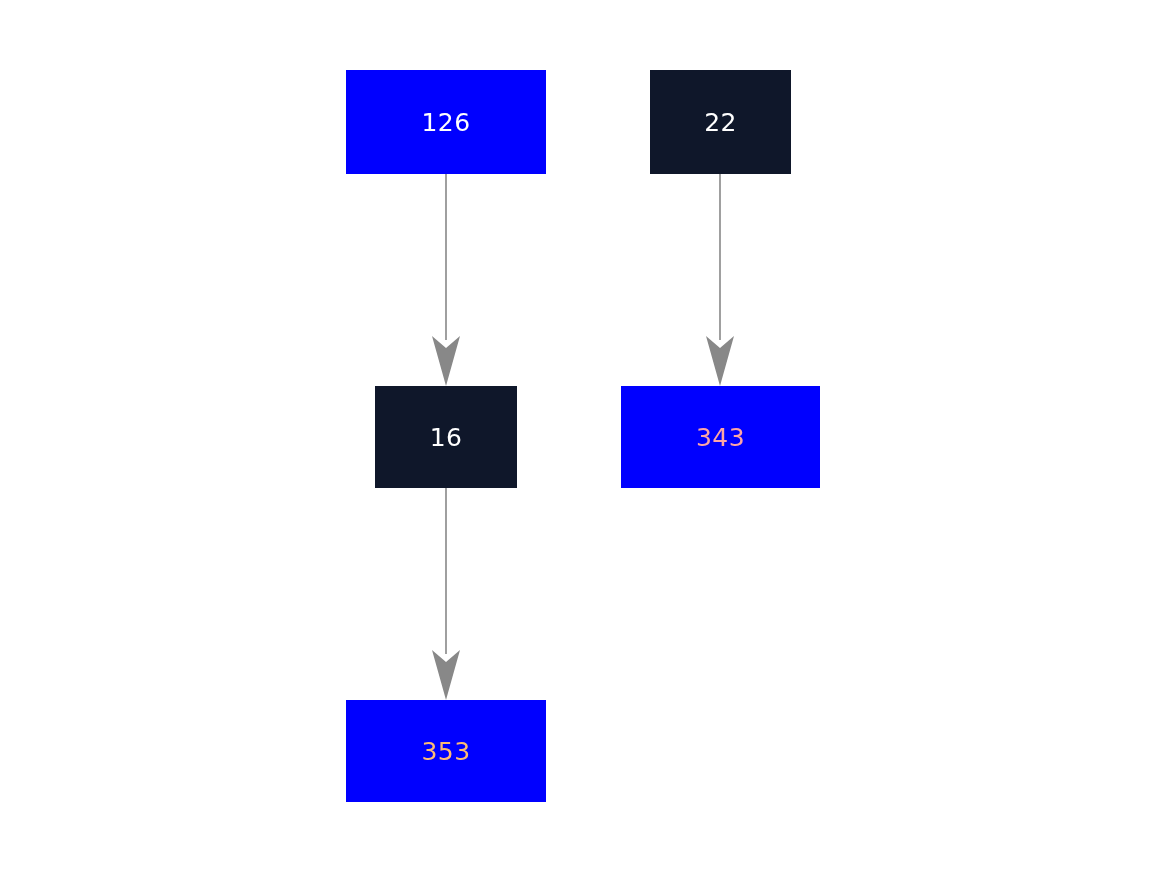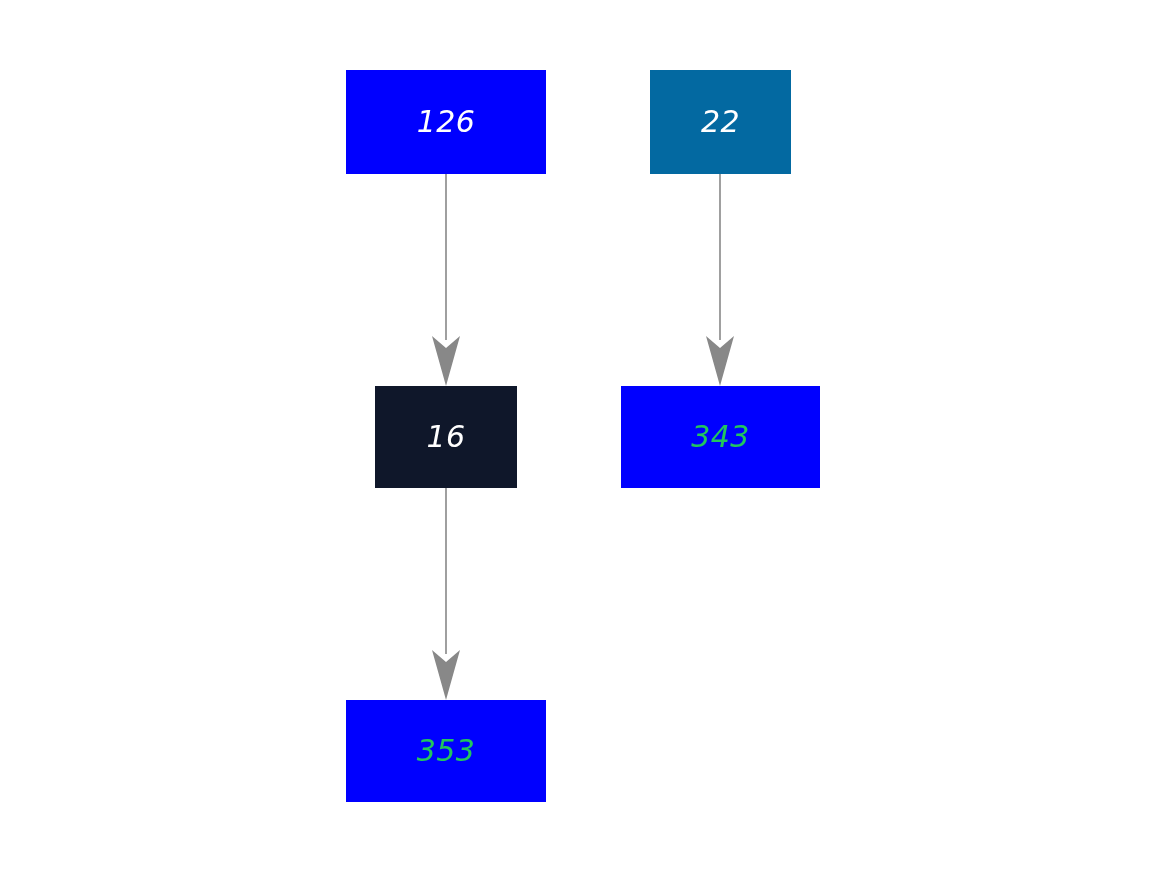--- a/index.html
+++ b/index.html
@@ -28,27 +28,26 @@
   }
   .graph-node {
     position: absolute;
     display: flex;
     align-items: center;
     justify-content: center;
     box-sizing: border-box;
   }
   .node-label {
     font-family: "DejaVu Sans", sans-serif;
-    font-size: 30px;
+    font-size: 25px;
     line-height: 1;
     color: #ffffff;
     letter-spacing: 0.4px;
     white-space: nowrap;
     user-select: none;
-    font-style: italic;
   }
 </style>
 </head>
 <body>
 
 <div id="canvas" style="background: rgb(255, 255, 255); width: 1167px; height: 875px;">
 
   <svg id="edge-layer" viewBox="0 0 1167 875" width="1167" height="875" xmlns="http://www.w3.org/2000/svg">
       <g>
         <line x1="446" y1="174" x2="446" y2="340" stroke="#888888" stroke-width="1.6"></line>
@@ -61,27 +60,27 @@
       <g>
         <line x1="446" y1="488" x2="446" y2="654" stroke="#888888" stroke-width="1.6"></line>
         <polygon points="446,700 432,650 446,662 460,650" fill="#888888"></polygon>
       </g>
     </svg>
 
   <div id="node-layer">
       <div class="graph-node" style="left: 346px; top: 70px; width: 200px; height: 104px; background: rgb(0, 0, 255);">
         <span class="node-label" style="color: rgb(255, 255, 255);">126</span>
       </div>
-      <div class="graph-node" style="left: 650px; top: 70px; width: 141px; height: 104px; background: #0369a1;">
+      <div class="graph-node" style="left: 650px; top: 70px; width: 141px; height: 104px; background: #0f172a;">
         <span class="node-label" style="color: rgb(255, 255, 255);">22</span>
       </div>
       <div class="graph-node" style="left: 375px; top: 386px; width: 142px; height: 102px; background: #0f172a;">
         <span class="node-label" style="color: rgb(255, 255, 255);">16</span>
       </div>
       <div class="graph-node" style="left: 621px; top: 386px; width: 199px; height: 102px; background: rgb(0, 0, 255);">
-        <span class="node-label" style="color: #22c55e;">343</span>
+        <span class="node-label" style="color: #fca5a5;">343</span>
       </div>
       <div class="graph-node" style="left: 346px; top: 700px; width: 200px; height: 102px; background: rgb(0, 0, 255);">
-        <span class="node-label" style="color: #22c55e;">353</span>
+        <span class="node-label" style="color: #fdba74;">353</span>
       </div>
     </div>
 
 </div>
 
 </body></html>

